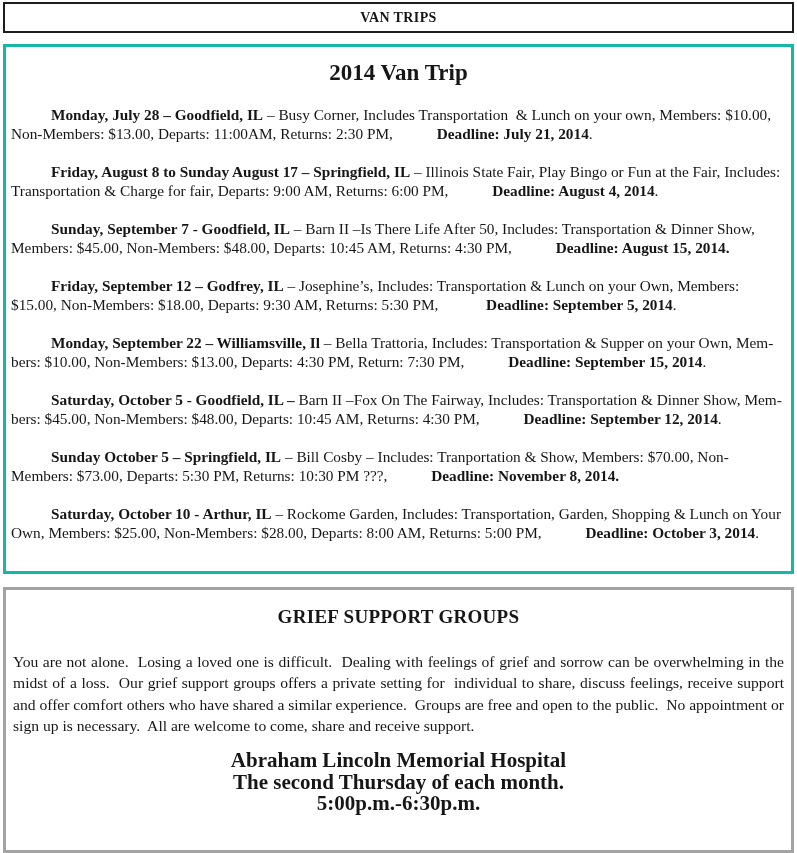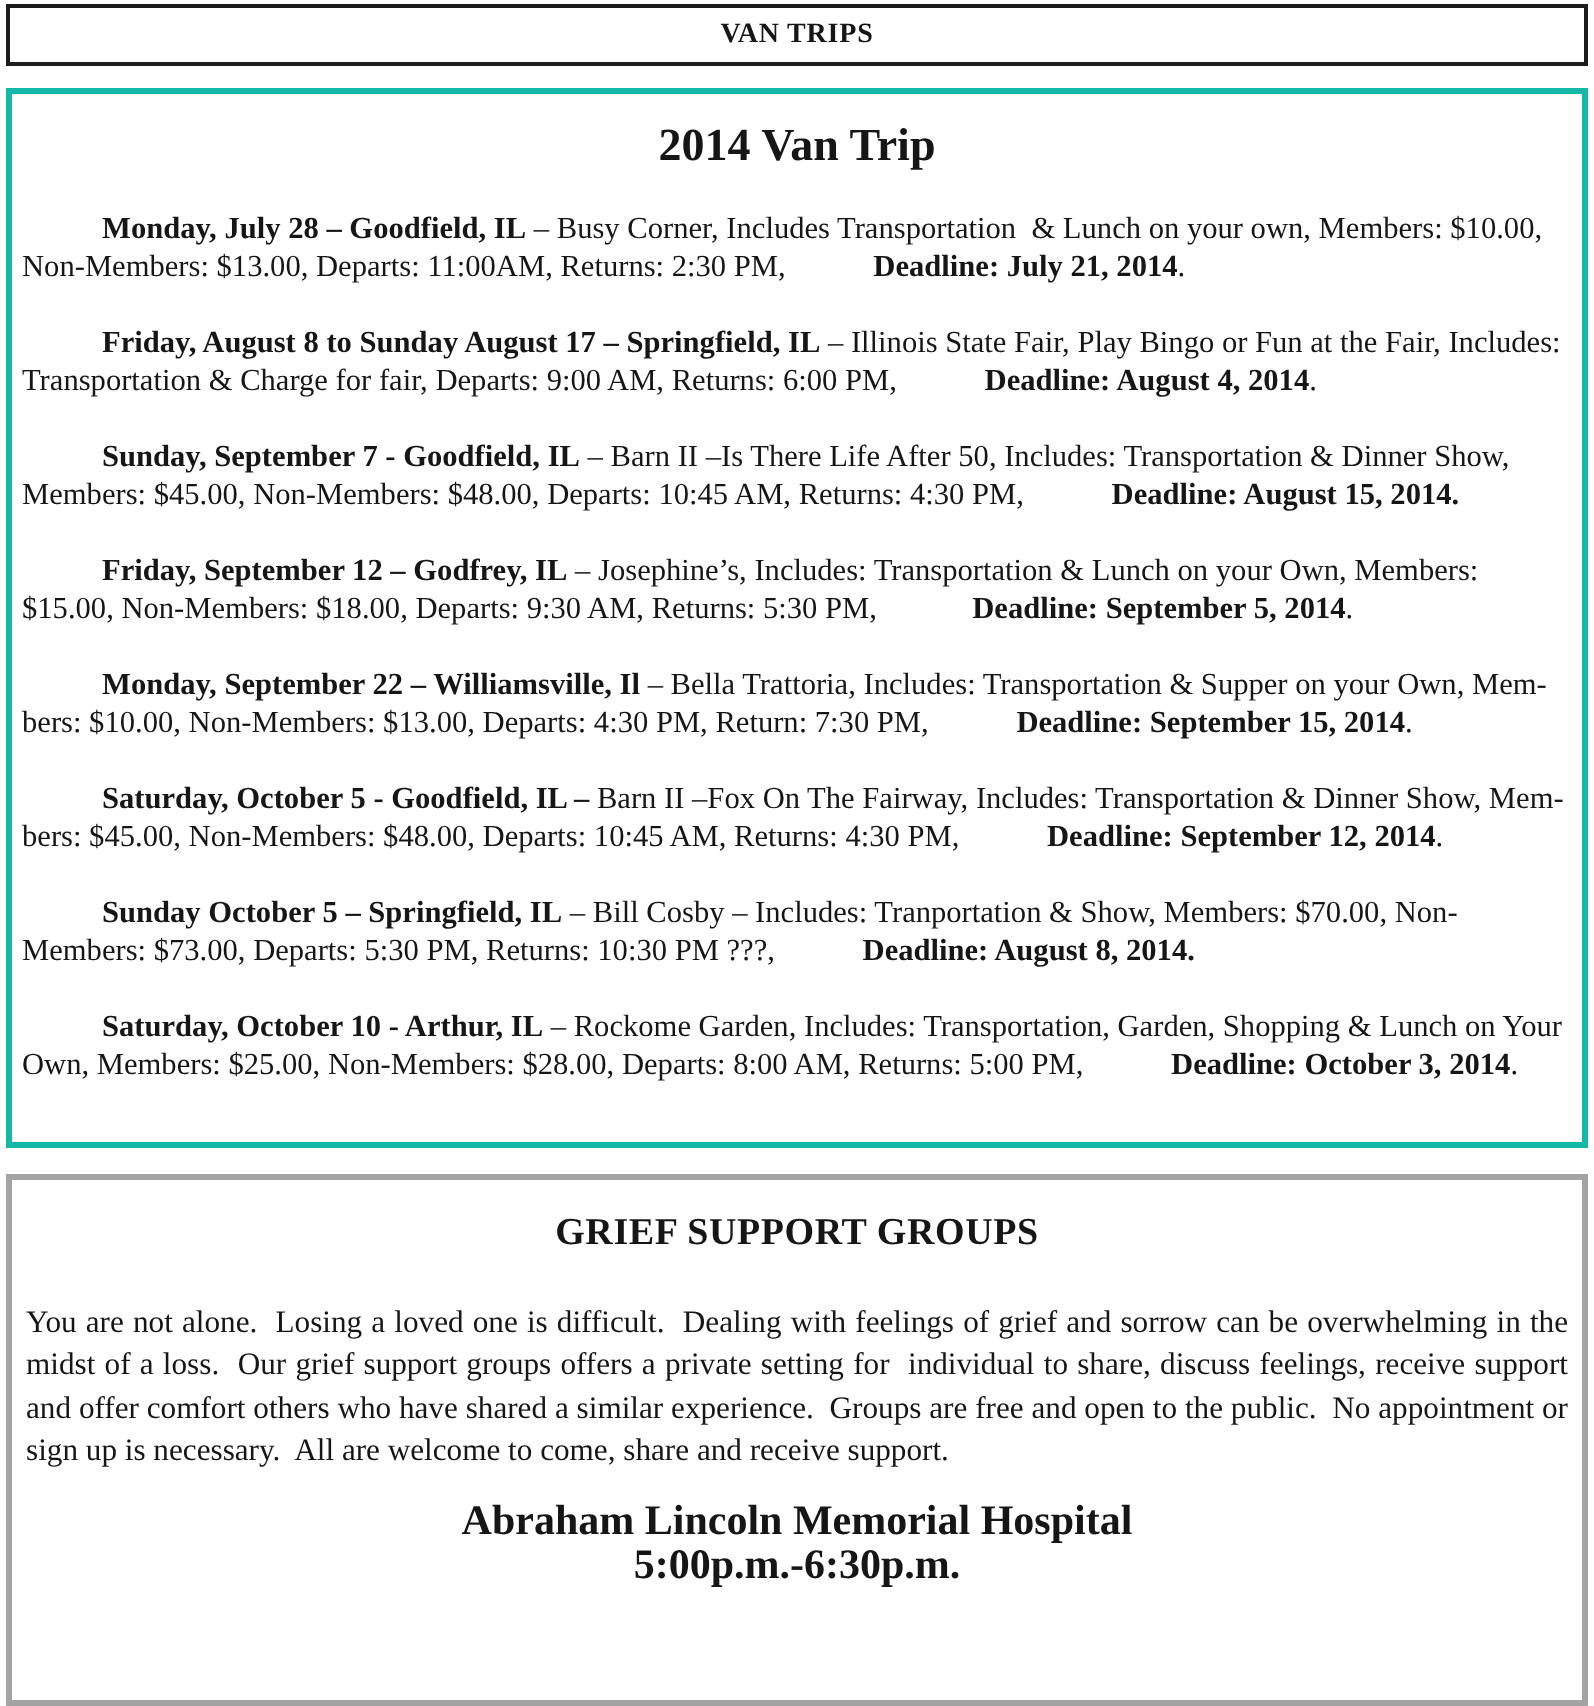--- a/index.html
+++ b/index.html
@@ -87,27 +87,28 @@
     <p class="trip"><strong>Friday, August 8 to Sunday August 17 – Springfield, IL</strong><span> – Illinois State Fair, Play Bingo or Fun at the Fair, Includes: Transportation &amp; Charge for fair, Departs: 9:00 AM, Returns: 6:00 PM, </span><strong>Deadline: August 4, 2014</strong><span>.</span></p>
 
     <p class="trip"><strong>Sunday, September 7 - Goodfield, IL</strong><span> – Barn II –Is There Life After 50, Includes: Transportation &amp; Dinner Show, Members: $45.00, Non-Members: $48.00, Departs: 10:45 AM, Returns: 4:30 PM, </span><strong>Deadline: August 15, 2014.</strong><span></span></p>
 
     <p class="trip"><strong>Friday, September 12 – Godfrey, IL</strong><span> – Josephine’s, Includes: Transportation &amp; Lunch on your Own, Members: $15.00, Non-Members: $18.00, Departs: 9:30 AM, Returns: 5:30 PM,  </span><strong>Deadline: September 5, 2014</strong><span>.</span></p>
 
     <p class="trip"><strong>Monday, September 22 – Williamsville, Il</strong><span> – Bella Trattoria, Includes: Transportation &amp; Supper on your Own, Mem­bers: $10.00, Non-Members: $13.00, Departs: 4:30 PM, Return: 7:30 PM, </span><strong>Deadline: September 15, 2014</strong><span>.</span></p>
 
     <p class="trip"><strong>Saturday, October 5 - Goodfield, IL –</strong><span> Barn II –Fox On The Fairway, Includes: Transportation &amp; Dinner Show, Mem­bers: $45.00, Non-Members: $48.00, Departs: 10:45 AM, Returns: 4:30 PM, </span><strong>Deadline: September 12, 2014</strong><span>.</span></p>
 
-    <p class="trip"><strong>Sunday October 5 – Springfield, IL</strong><span> – Bill Cosby – Includes: Tranportation &amp; Show, Members: $70.00, Non-Members: $73.00, Departs: 5:30 PM, Returns: 10:30 PM ???, </span><strong>Deadline: August 8, 2014.</strong><span></span></p>
+    <p class="trip"><strong>Sunday October 5 – Springfield, IL</strong><span> – Bill Cosby – Includes: Tranportation &amp; Show, Members: $70.00, Non-Members: $73.00, Departs: 5:30 PM, Returns: 10:30 PM ???, </span><strong>Deadline: November 8, 2014.</strong><span></span></p>
 
     <p class="trip"><strong>Saturday, October 10 - Arthur, IL</strong><span> – Rockome Garden, Includes: Transportation, Garden, Shopping &amp; Lunch on Your Own, Members: $25.00, Non-Members: $28.00, Departs: 8:00 AM, Returns: 5:00 PM, </span><strong>Deadline: October 3, 2014</strong><span>.</span></p>
   </div>
 
   <div class="grief-box">
     <h2 class="grief-title">GRIEF SUPPORT GROUPS</h2>
     <p class="grief-body">You are not alone.  Losing a loved one is difficult.  Dealing with feelings of grief and sorrow can be overwhelming in the midst of a loss.  Our grief support groups offers a private setting for  individual to share, discuss feelings, receive support and offer comfort others who have shared a similar experience.  Groups are free and open to the public.  No appointment or sign up is necessary.  All are welcome to come, share and receive support.</p>
     <div class="grief-meeting">
       <div>Abraham Lincoln Memorial Hospital</div>
+      <div>The second Thursday of each month.</div>
       <div>5:00p.m.-6:30p.m.</div>
     </div>
   </div>
 
 </div>
 
 </body></html>

